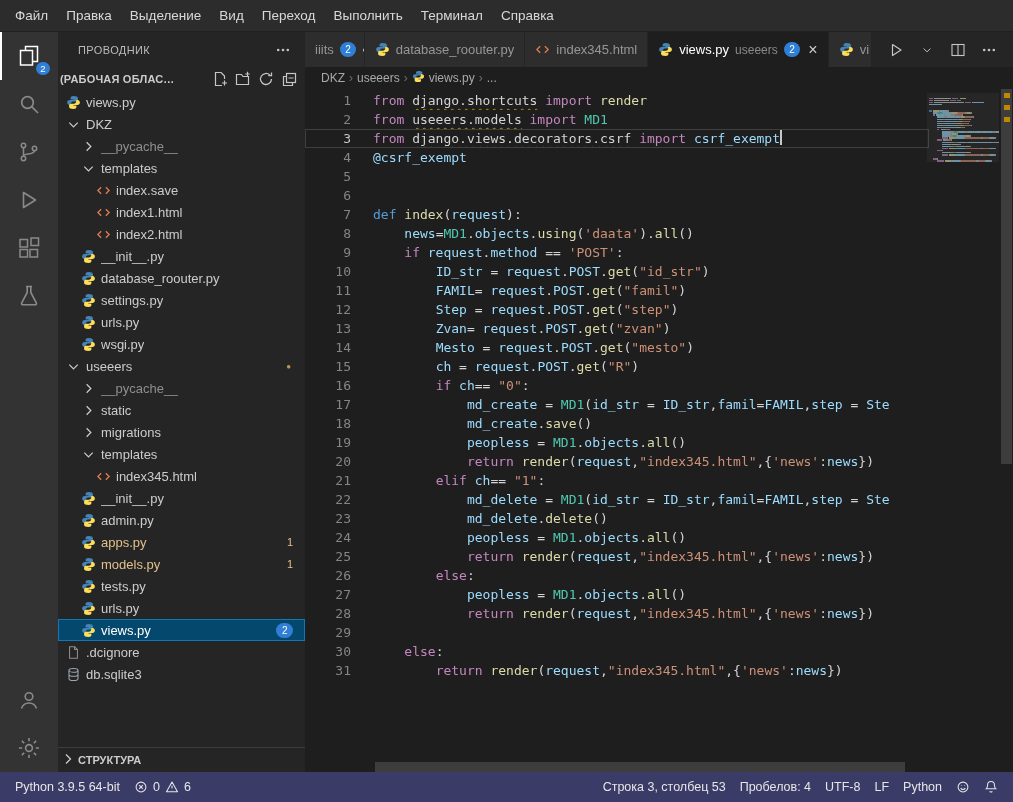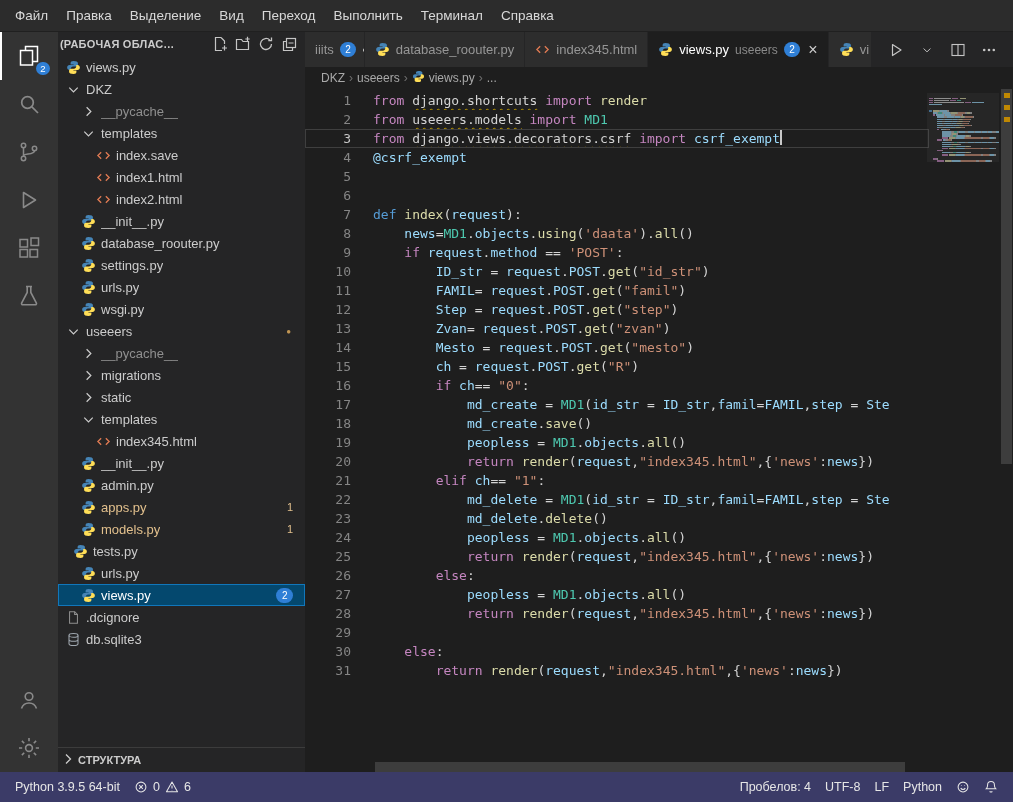--- a/index.html
+++ b/index.html
@@ -182,20 +182,35 @@
               <svg viewBox="0 0 24 24" fill="none" stroke="currentColor" stroke-width="1.6">
                 <circle cx="12" cy="12" r="3.4"></circle>
                 <path d="M12 2v3.2M12 18.8V22M2 12h3.2M18.8 12H22M4.9 4.9l2.3 2.3M16.8 16.8l2.3 2.3M19.1 4.9l-2.3 2.3M7.2 16.8l-2.3 2.3"></path>
               </svg>
             </span>
           </div>
         </div>
     </div>
 
     <div class="sidebar">
+      <div class="sb-title-row">
+        <span>ПРОВОДНИК</span>
+        <span class="spacer"></span>
+        <span id="sb-title-actions">
+            <span class="sb-act">
+              <span class="ic ">
+                <svg viewBox="0 0 16 16" fill="currentColor">
+                  <circle cx="3.2" cy="8" r="1.3"></circle>
+                  <circle cx="8" cy="8" r="1.3"></circle>
+                  <circle cx="12.8" cy="8" r="1.3"></circle>
+                </svg>
+              </span>
+            </span>
+          </span>
+      </div>
       <div class="sb-section-row">
         <span id="sb-section-chev"><span class="ic "><svg viewBox="0 0 16 16" fill="none" stroke="currentColor" stroke-width="1.3">
                 <path d="M3.5 6L8 10.5 12.5 6"></path>
               </svg></span></span>
         <span class="sb-section-label">(РАБОЧАЯ ОБЛАСТЬ) ...</span>
         <span class="sb-actions" id="sb-actions">
             <span class="sb-act">
               <span class="ic ">
                 <svg viewBox="0 0 16 16" fill="none" stroke="currentColor" stroke-width="1.2">
                   <path d="M9 1.5H3.5v13h6.5"></path>
@@ -349,29 +364,29 @@
               </svg>
             </span>
             <span class="row-label">__pycache__</span>
           </div>
           <div class="row" style="padding-left:23px">
             <span class="ic ">
               <svg viewBox="0 0 16 16" fill="none" stroke="currentColor" stroke-width="1.3">
                 <path d="M6 3.5L10.5 8 6 12.5"></path>
               </svg>
             </span>
+            <span class="row-label">static</span>
+          </div>
+          <div class="row" style="padding-left:23px">
+            <span class="ic ">
+              <svg viewBox="0 0 16 16" fill="none" stroke="currentColor" stroke-width="1.3">
+                <path d="M6 3.5L10.5 8 6 12.5"></path>
+              </svg>
+            </span>
             <span class="row-label">migrations</span>
-          </div>
-          <div class="row" style="padding-left:23px">
-            <span class="ic ">
-              <svg viewBox="0 0 16 16" fill="none" stroke="currentColor" stroke-width="1.3">
-                <path d="M6 3.5L10.5 8 6 12.5"></path>
-              </svg>
-            </span>
-            <span class="row-label">static</span>
           </div>
           <div class="row" style="padding-left:23px">
             <span class="ic ">
               <svg viewBox="0 0 16 16" fill="none" stroke="currentColor" stroke-width="1.3">
                 <path d="M3.5 6L8 10.5 12.5 6"></path>
               </svg>
             </span>
             <span class="row-label">templates</span>
           </div>
           <div class="row" style="padding-left:38px">
@@ -413,21 +428,21 @@
           <div class="row modified" style="padding-left:23px">
             <span class="ic ">
               <svg viewBox="0 0 16 16">
                 <path fill="#4584b6" d="M7.9 1.1c-2 0-3 .9-3 2.1v1.5h3.2v.6H3.7C2.3 5.3 1.2 6.4 1.2 8s1.1 2.7 2.5 2.7h1.4V9.2c0-1.3 1.1-2.4 2.4-2.4h3.2c1.1 0 2-.9 2-2V3.2c0-1.3-1.7-2.1-4.8-2.1z"></path>
                 <path fill="#ffde57" d="M8.1 14.9c2 0 3-.9 3-2.1v-1.5H7.9v-.6h4.4c1.4 0 2.5-1.1 2.5-2.7s-1.1-2.7-2.5-2.7h-1.4v1.5c0 1.3-1.1 2.4-2.4 2.4H5.3c-1.1 0-2 .9-2 2v1.6c0 1.3 1.7 2.1 4.8 2.1z"></path>
               </svg>
             </span>
             <span class="row-label">models.py</span>
             <span class="row-badge">1</span>
           </div>
-          <div class="row" style="padding-left:15px">
+          <div class="row" style="padding-left:23px">
             <span class="ic ">
               <svg viewBox="0 0 16 16">
                 <path fill="#4584b6" d="M7.9 1.1c-2 0-3 .9-3 2.1v1.5h3.2v.6H3.7C2.3 5.3 1.2 6.4 1.2 8s1.1 2.7 2.5 2.7h1.4V9.2c0-1.3 1.1-2.4 2.4-2.4h3.2c1.1 0 2-.9 2-2V3.2c0-1.3-1.7-2.1-4.8-2.1z"></path>
                 <path fill="#ffde57" d="M8.1 14.9c2 0 3-.9 3-2.1v-1.5H7.9v-.6h4.4c1.4 0 2.5-1.1 2.5-2.7s-1.1-2.7-2.5-2.7h-1.4v1.5c0 1.3-1.1 2.4-2.4 2.4H5.3c-1.1 0-2 .9-2 2v1.6c0 1.3 1.7 2.1 4.8 2.1z"></path>
               </svg>
             </span>
             <span class="row-label">tests.py</span>
           </div>
           <div class="row" style="padding-left:23px">
             <span class="ic ">
@@ -640,20 +655,23 @@
             <svg viewBox="0 0 16 16" fill="none" stroke="currentColor" stroke-width="1.2" stroke-linejoin="round">
               <path d="M8 2.3l6.3 11.2H1.7z"></path>
               <path d="M8 6.3v3.4M8 11.6v.3"></path>
             </svg>
           </span>
           <span>6</span>
         </span>
       </div>
     <div class="st-group" id="status-right">
         <span class="st-item">
+          <span>Строка 3, столбец 53</span>
+        </span>
+        <span class="st-item">
           <span>Пробелов: 4</span>
         </span>
         <span class="st-item">
           <span>UTF-8</span>
         </span>
         <span class="st-item">
           <span>LF</span>
         </span>
         <span class="st-item">
           <span>Python</span>

